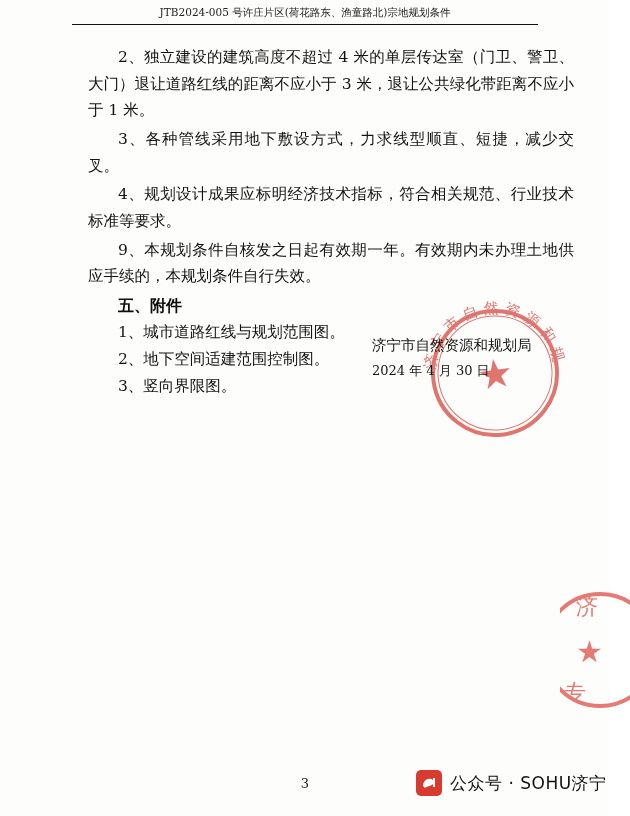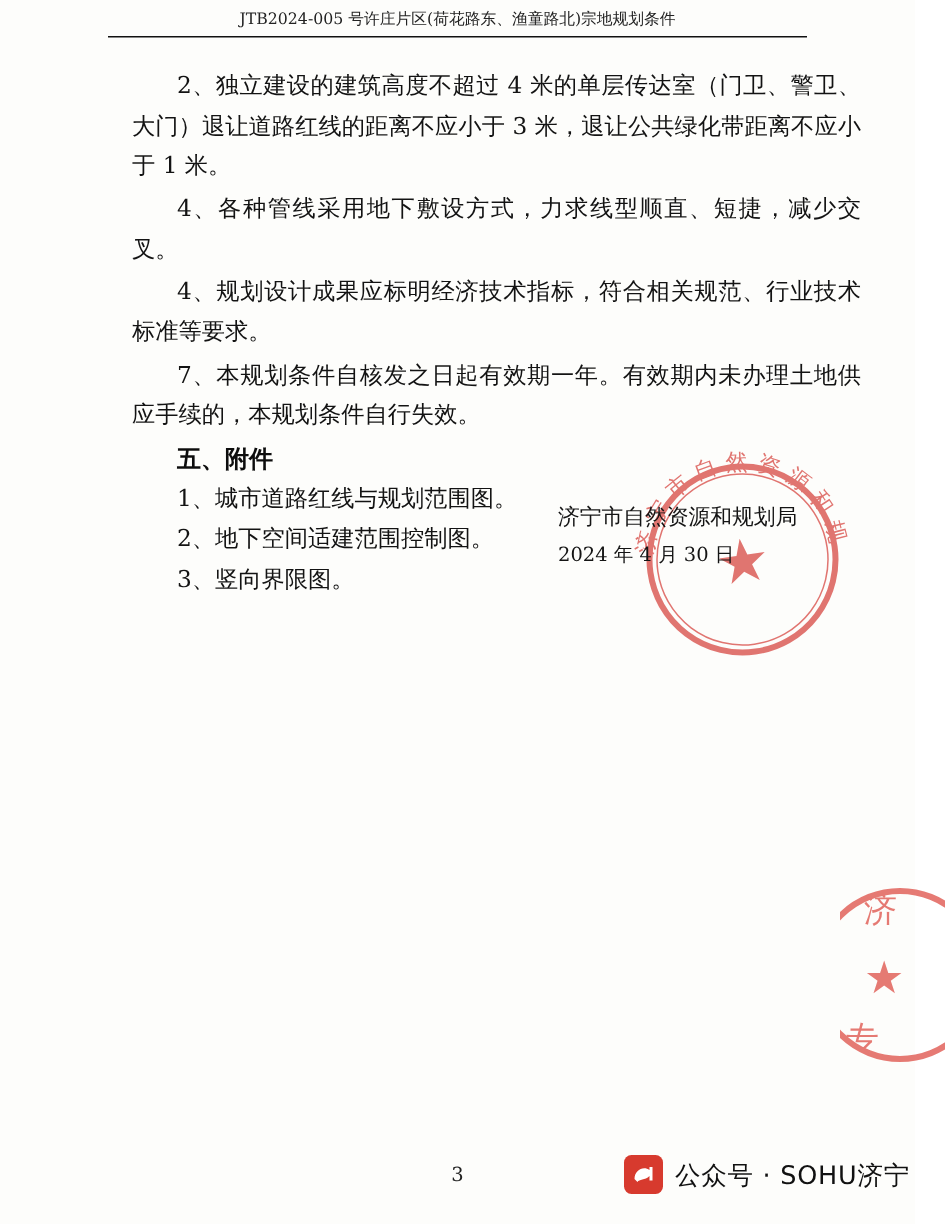--- a/index.html
+++ b/index.html
@@ -160,23 +160,23 @@
 </head>
 <body>
 
 <div class="page">
 
   <div class="doc-header">JTB2024-005 号许庄片区(荷花路东、渔童路北)宗地规划条件</div>
   <div class="header-rule"></div>
 
   <div class="body-area">
     <p class="para">2、独立建设的建筑高度不超过 4 米的单层传达室（门卫、警卫、大门）退让道路红线的距离不应小于 3 米，退让公共绿化带距离不应小于 1 米。</p>
-    <p class="para">4、各种管线采用地下敷设方式，力求线型顺直、短捷，减少交叉。</p>
+    <p class="para">3、各种管线采用地下敷设方式，力求线型顺直、短捷，减少交叉。</p>
     <p class="para">4、规划设计成果应标明经济技术指标，符合相关规范、行业技术标准等要求。</p>
-    <p class="para">7、本规划条件自核发之日起有效期一年。有效期内未办理土地供应手续的，本规划条件自行失效。</p>
+    <p class="para">9、本规划条件自核发之日起有效期一年。有效期内未办理土地供应手续的，本规划条件自行失效。</p>
 
     <p class="section-title">五、附件</p>
 
     <p class="attach-item">1、城市道路红线与规划范围图。</p>
     <p class="attach-item">2、地下空间适建范围控制图。</p>
     <p class="attach-item">3、竖向界限图。</p>
   </div>
 
   <div class="seal">
     <svg width="170" height="170" viewBox="0 0 170 170">

